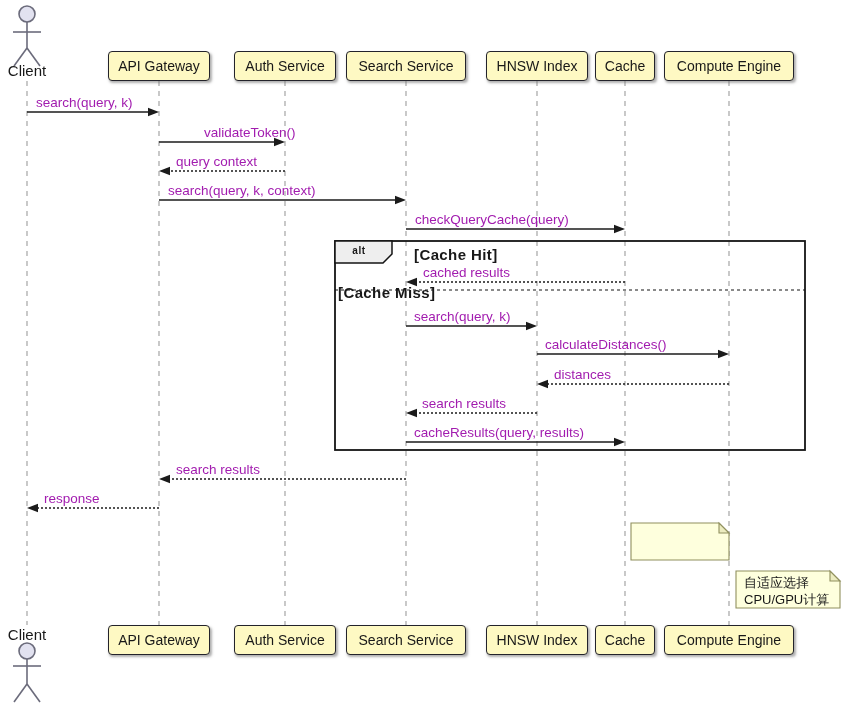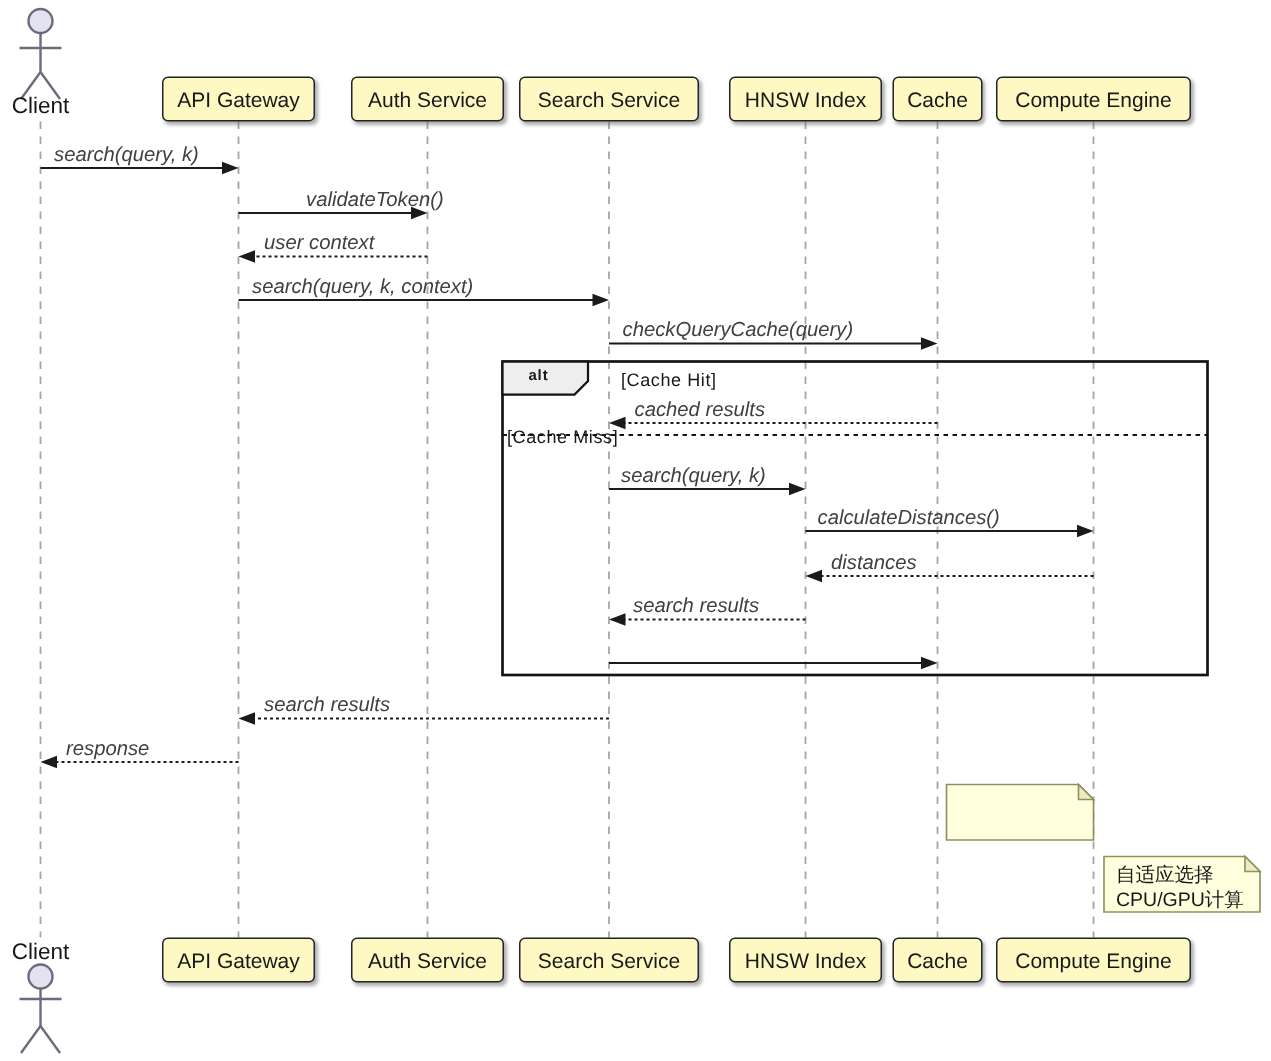--- a/index.html
+++ b/index.html
@@ -13,24 +13,24 @@
     background:#fef9c3;border:1.4px solid #23232b;border-radius:4px;
     box-shadow:1.5px 2px 2.5px rgba(110,110,110,0.55);
     display:flex;align-items:center;justify-content:center;
     font-size:14px;white-space:nowrap;
   }
   .client-label{
     position:absolute;z-index:3;font-size:15px;white-space:nowrap;
     transform:translateX(-50%);
   }
   .msg-label{
-    position:absolute;z-index:4;font-size:13.5px;white-space:nowrap;color:#404040;font-style:italic;
+    position:absolute;z-index:4;font-size:13.5px;white-space:nowrap;color:#a21caf;
   }
   .guard{
-    position:absolute;z-index:4;font-size:12px;font-weight:normal;letter-spacing:0.4px;white-space:nowrap;
+    position:absolute;z-index:4;font-size:15px;font-weight:bold;letter-spacing:0.4px;white-space:nowrap;
   }
   .alt-operator{
     position:absolute;z-index:4;font-size:10px;font-weight:bold;letter-spacing:0.6px;
     left:335px;top:245px;width:48px;text-align:center;
   }
   .note-text{
     position:absolute;z-index:4;font-size:13px;line-height:16.5px;white-space:nowrap;
   }
 </style>
 </head>
@@ -161,28 +161,29 @@
 
   <div class="pbox" style="left:108px;top:625px;width:102px;">API Gateway</div>
   <div class="pbox" style="left:234px;top:625px;width:102px;">Auth Service</div>
   <div class="pbox" style="left:346px;top:625px;width:120px;">Search Service</div>
   <div class="pbox" style="left:486px;top:625px;width:102px;">HNSW Index</div>
   <div class="pbox" style="left:595px;top:625px;width:60px;">Cache</div>
   <div class="pbox" style="left:664px;top:625px;width:130px;">Compute Engine</div>
 
   <div class="msg-label" style="left:36px;top:95px;">search(query, k)</div>
   <div class="msg-label" style="left:168px;top:125px;margin-left:36px;">validateToken()</div>
-  <div class="msg-label" style="left:176px;top:154px;">user context</div>
+  <div class="msg-label" style="left:176px;top:154px;">query context</div>
   <div class="msg-label" style="left:168px;top:183px;">search(query, k, context)</div>
   <div class="msg-label" style="left:415px;top:212px;">checkQueryCache(query)</div>
   <div class="msg-label" style="left:423px;top:265px;">cached results</div>
   <div class="msg-label" style="left:414px;top:309px;">search(query, k)</div>
   <div class="msg-label" style="left:545px;top:337px;text-align:right;">calculateDistances()</div>
   <div class="msg-label" style="left:554px;top:367px;">distances</div>
   <div class="msg-label" style="left:422px;top:396px;">search results</div>
+  <div class="msg-label" style="left:414px;top:425px;">cacheResults(query, results)</div>
   <div class="msg-label" style="left:176px;top:462px;">search results</div>
   <div class="msg-label" style="left:44px;top:491px;">response</div>
 
   <div class="alt-operator">alt</div>
   <div class="guard" style="left:414px;top:246px;">[Cache Hit]</div>
   <div class="guard" style="left:338px;top:284px;">[Cache Miss]</div>
 
   <div class="note-text" style="left:744px;top:575px;">
     <div>自适应选择</div>
     <div>CPU/GPU计算</div>

